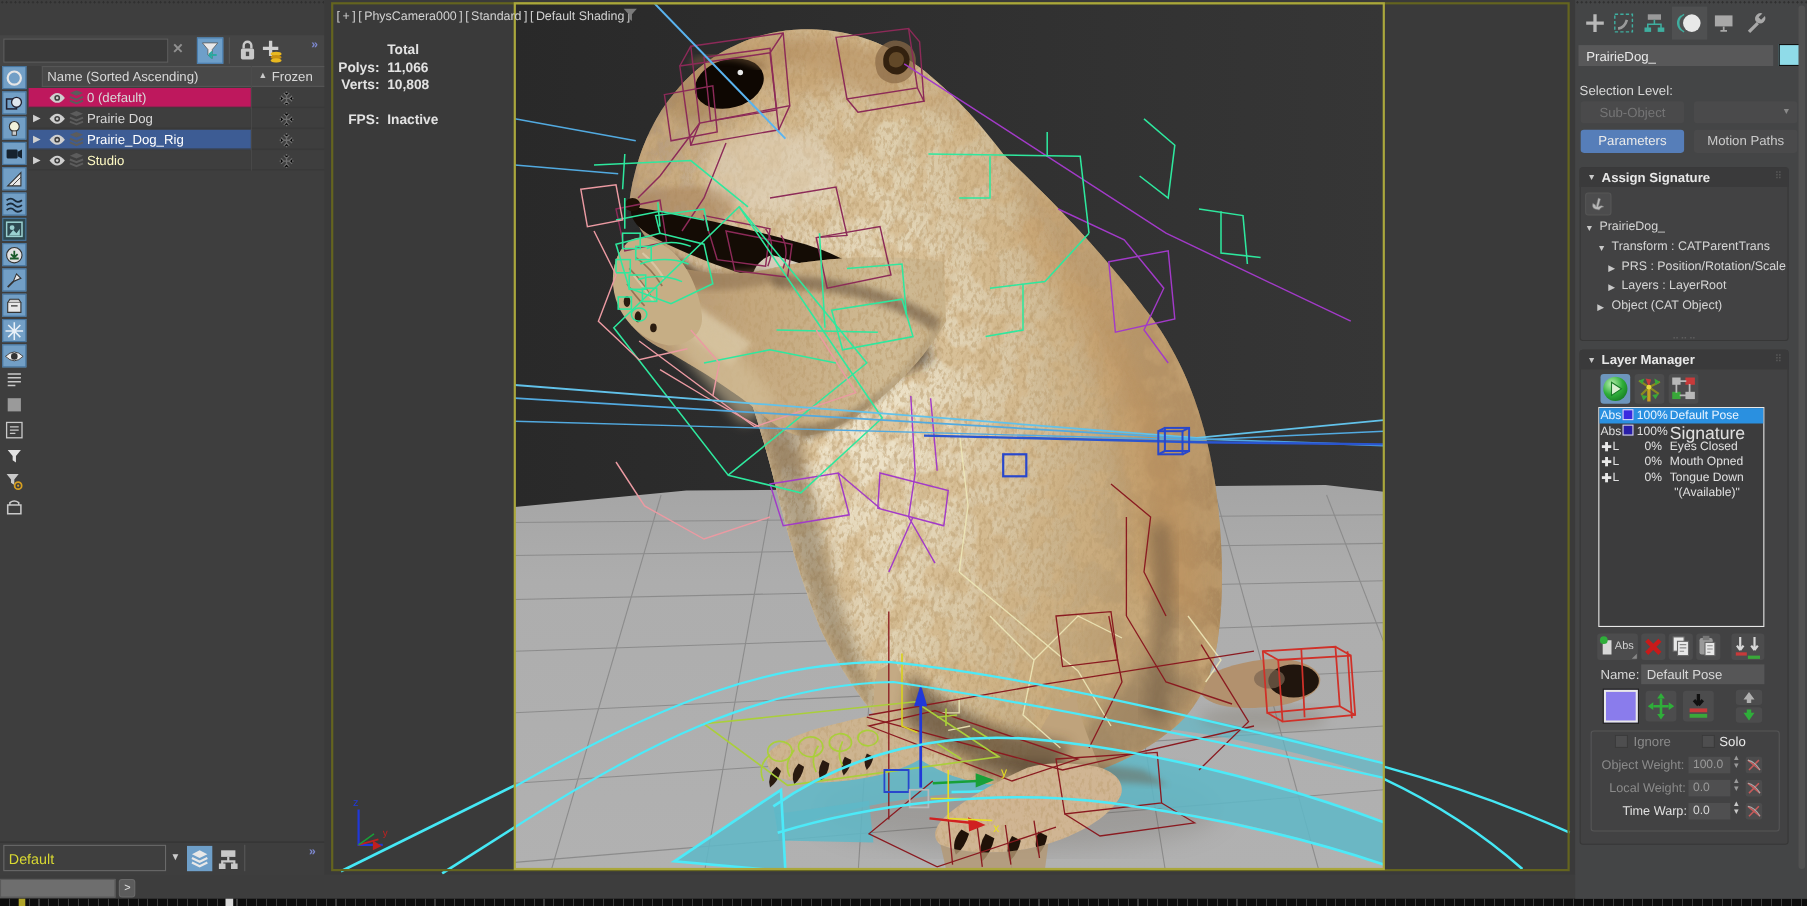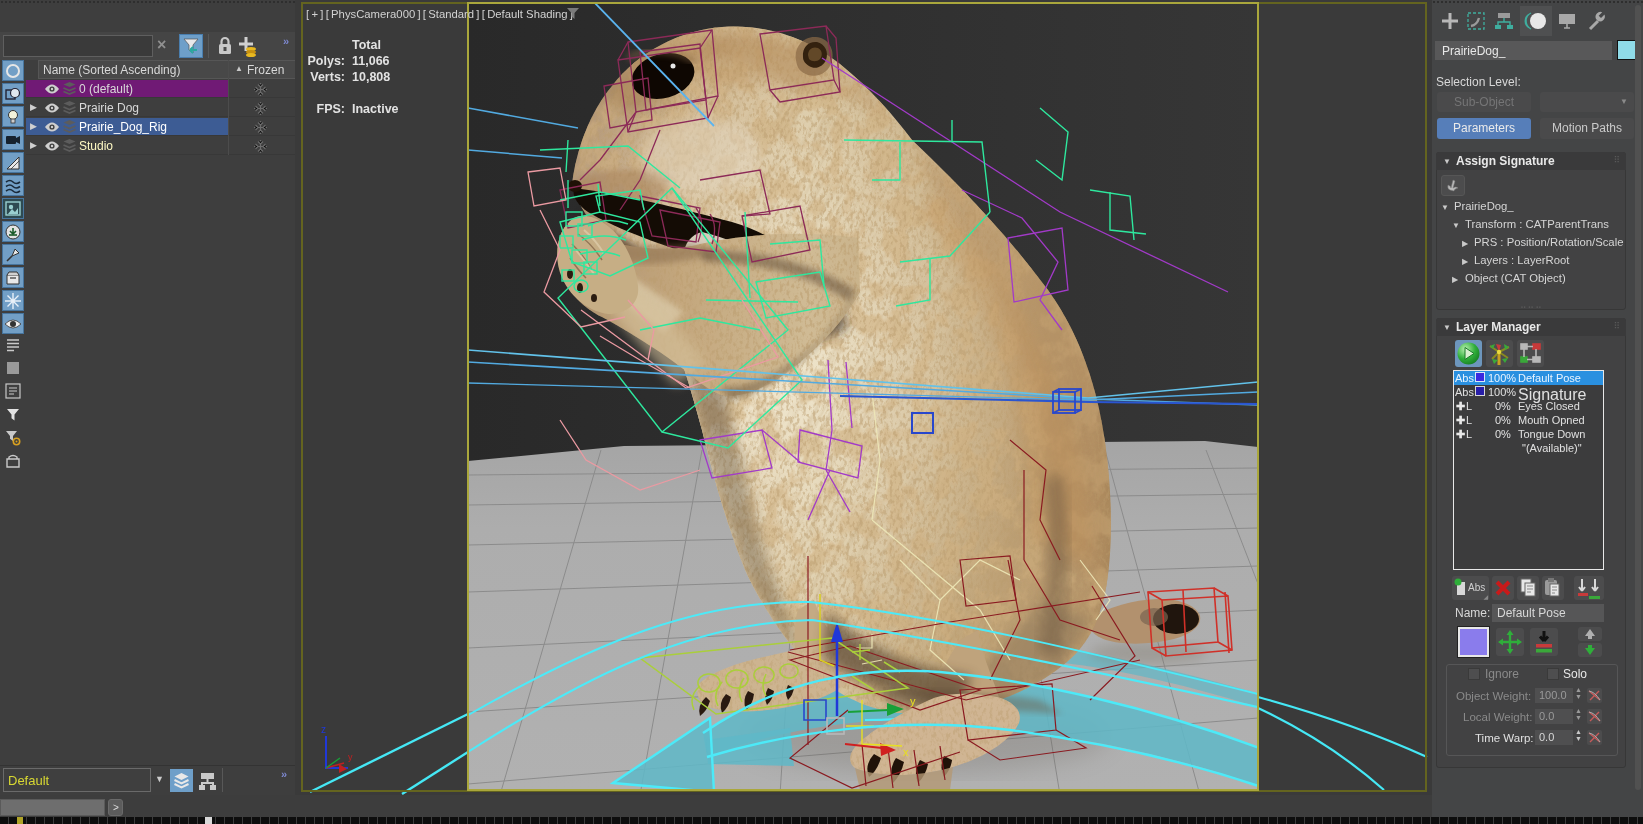--- a/index.html
+++ b/index.html
@@ -41,21 +41,21 @@
           <ellipse cx="13" cy="20" rx="5" ry="2" fill="#e8b820"></ellipse>
         </svg>
   </div>
   <span class="abs" style="left:283px;top:35px;color:#7d88cf;font-size:11px;font-weight:bold;">»</span>
   <div class="abs" style="left:26px;top:60px;width:269px;height:19px;background:#484848;border:1px solid #565656;border-right:none;margin-left:12px;">
     <span class="abs txt" style="left:4px;top:2px;font-size:12px;">Name (Sorted Ascending)</span>
     <span class="abs" style="left:196px;top:3px;color:#c9c9c9;font-size:8px;">▲</span>
     <span class="abs txt" style="left:208px;top:2px;">Frozen</span>
   </div>
   <div class="abs" style="left:228px;top:60px;width:1px;height:95px;background:#4c4c4c;"></div>
-<div class="abs" style="left:26px;top:80px;width:202px;height:18px;background:#701a75;border-bottom:1px solid #383838;">
+<div class="abs" style="left:26px;top:80px;width:202px;height:18px;background:#be185d;border-bottom:1px solid #383838;">
         <div class="abs" style="left:18px;top:3px;">
           <svg width="16" height="12" viewBox="0 0 16 12" style="display:block">
             <path d="M1 6q7-9 14 0q-7 9-14 0z" fill="#cfcfcf"></path>
             <circle cx="8" cy="6" r="2.6" fill="#3e3e3e"></circle>
             <circle cx="8" cy="6" r="1.2" fill="#cfcfcf"></circle>
           </svg>
         </div>
         <div class="abs" style="left:36px;top:2px;">
           <svg width="15" height="14" viewBox="0 0 15 14" style="display:block">
             <path d="M7.5 0l6 2.5-6 2.5-6-2.5z" fill="#5c5c5c"></path>

